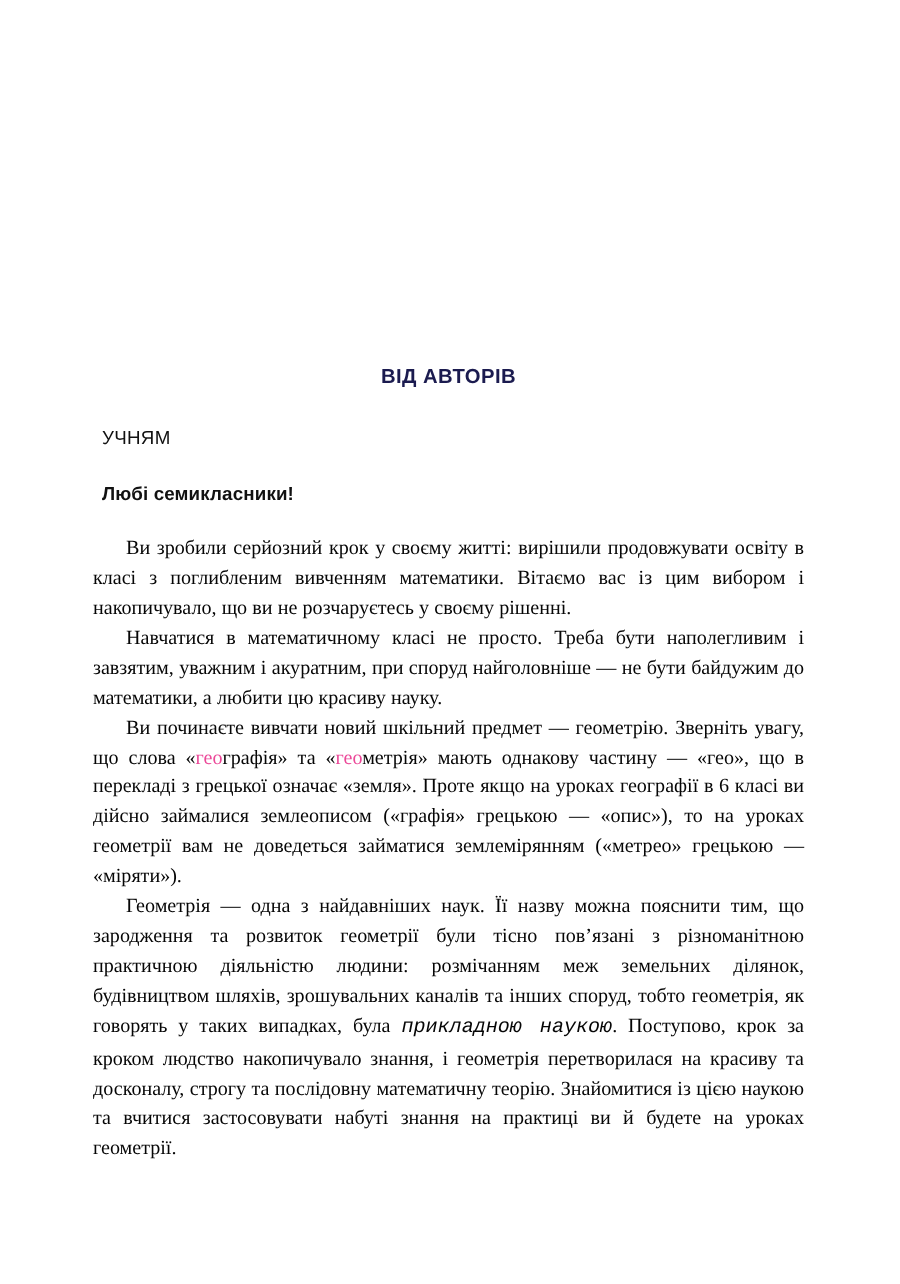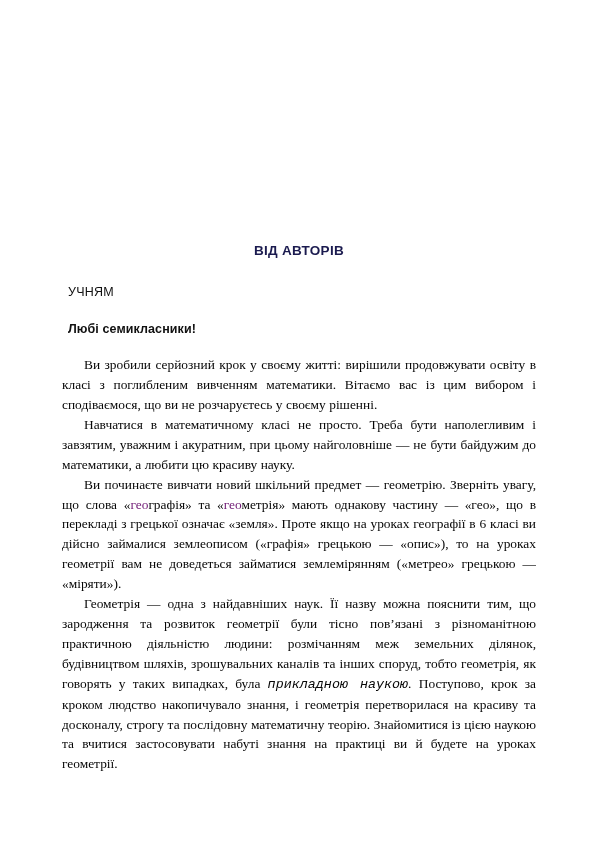--- a/index.html
+++ b/index.html
@@ -73,21 +73,21 @@
     line-height: 19.9px;
     text-align: justify;
     text-justify: inter-word;
     text-indent: 22px;
     color: #060606;
     hyphens: manual;
     word-spacing: 0.1px;
   }
 
   .accent {
-    color: #701a75;
+    color: #ec4899;
   }
 
   .ital {
     font-style: italic;
     font-family: Liberation Mono, monospace;
   }
 </style>
 </head>
 <body>
 
@@ -98,23 +98,23 @@
   <div class="content">
 
     <h1 class="doc-title">ВІД АВТОРІВ</h1>
 
     <h2 class="section-heading">УЧНЯМ</h2>
 
     <h3 class="subheading">Любі семикласники!</h3>
 
     <div class="body-block">
 
-      <p class="para">Ви зробили серйозний крок у своєму житті: вирішили продовжувати освіту в класі з поглибленим вивченням математики. Вітаємо вас із цим вибором і сподіваємося, що ви не розчаруєтесь у своєму рішенні.</p>
+      <p class="para">Ви зробили серйозний крок у своєму житті: вирішили продовжувати освіту в класі з поглибленим вивченням математики. Вітаємо вас із цим вибором і накопичувало, що ви не розчаруєтесь у своєму рішенні.</p>
 
-      <p class="para">Навчатися в математичному класі не просто. Треба бути наполегливим і завзятим, уважним і акуратним, при цьому найголовніше — не бути байдужим до математики, а любити цю красиву науку.</p>
+      <p class="para">Навчатися в математичному класі не просто. Треба бути наполегливим і завзятим, уважним і акуратним, при споруд найголовніше — не бути байдужим до математики, а любити цю красиву науку.</p>
 
       <p class="para"><span>Ви починаєте вивчати новий шкільний предмет — геометрію. Зверніть увагу, що слова «</span><span class="accent">гео</span><span>графія» та «</span><span class="accent">гео</span><span>метрія» мають однакову частину — «гео», що в перекладі з грецької означає «земля». Проте якщо на уроках географії в 6 класі ви дійсно займалися землеописом («графія» грецькою — «опис»), то на уроках геометрії вам не доведеться займатися землемірянням («метрео» грецькою — «міряти»).</span></p>
 
       <p class="para"><span>Геометрія — одна з найдавніших наук. Її назву можна пояснити тим, що зародження та розвиток геометрії були тісно пов’язані з різноманітною практичною діяльністю людини: розмічанням меж земельних ділянок, будівництвом шляхів, зрошувальних каналів та інших споруд, тобто геометрія, як говорять у таких випадках, була </span><span class="ital">прикладною наукою</span><span>. Поступово, крок за кроком людство накопичувало знання, і геометрія перетворилася на красиву та досконалу, строгу та послідовну математичну теорію. Знайомитися із цією наукою та вчитися застосовувати набуті знання на практиці ви й будете на уроках геометрії.</span></p>
 
     </div>
   </div>
 </div>
 
 </body></html>

